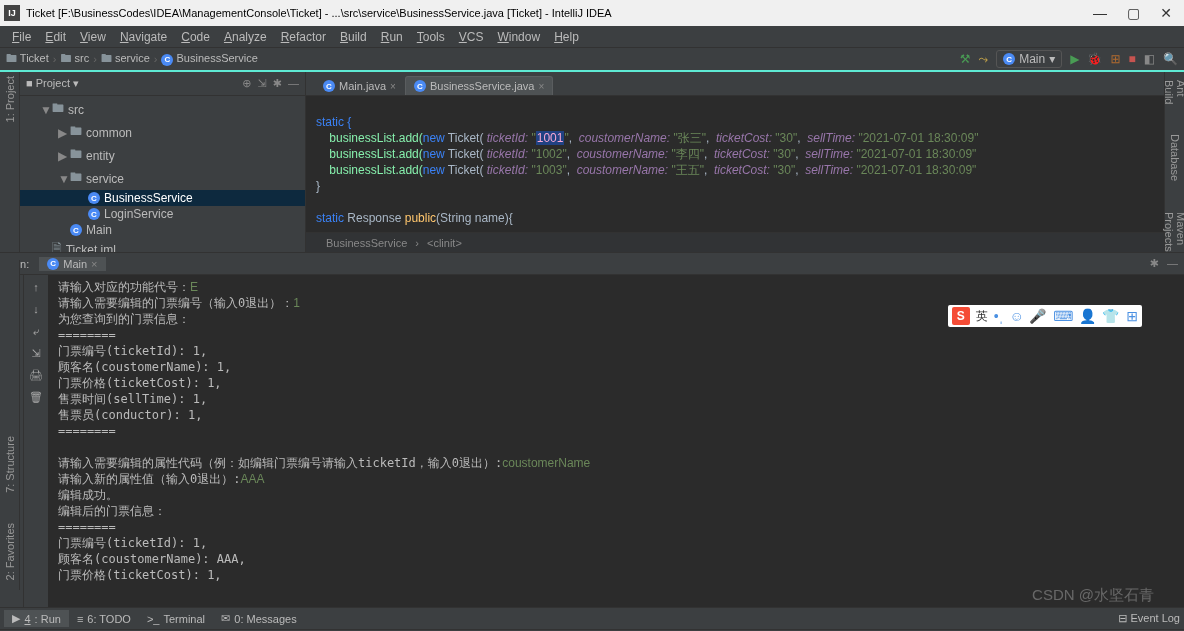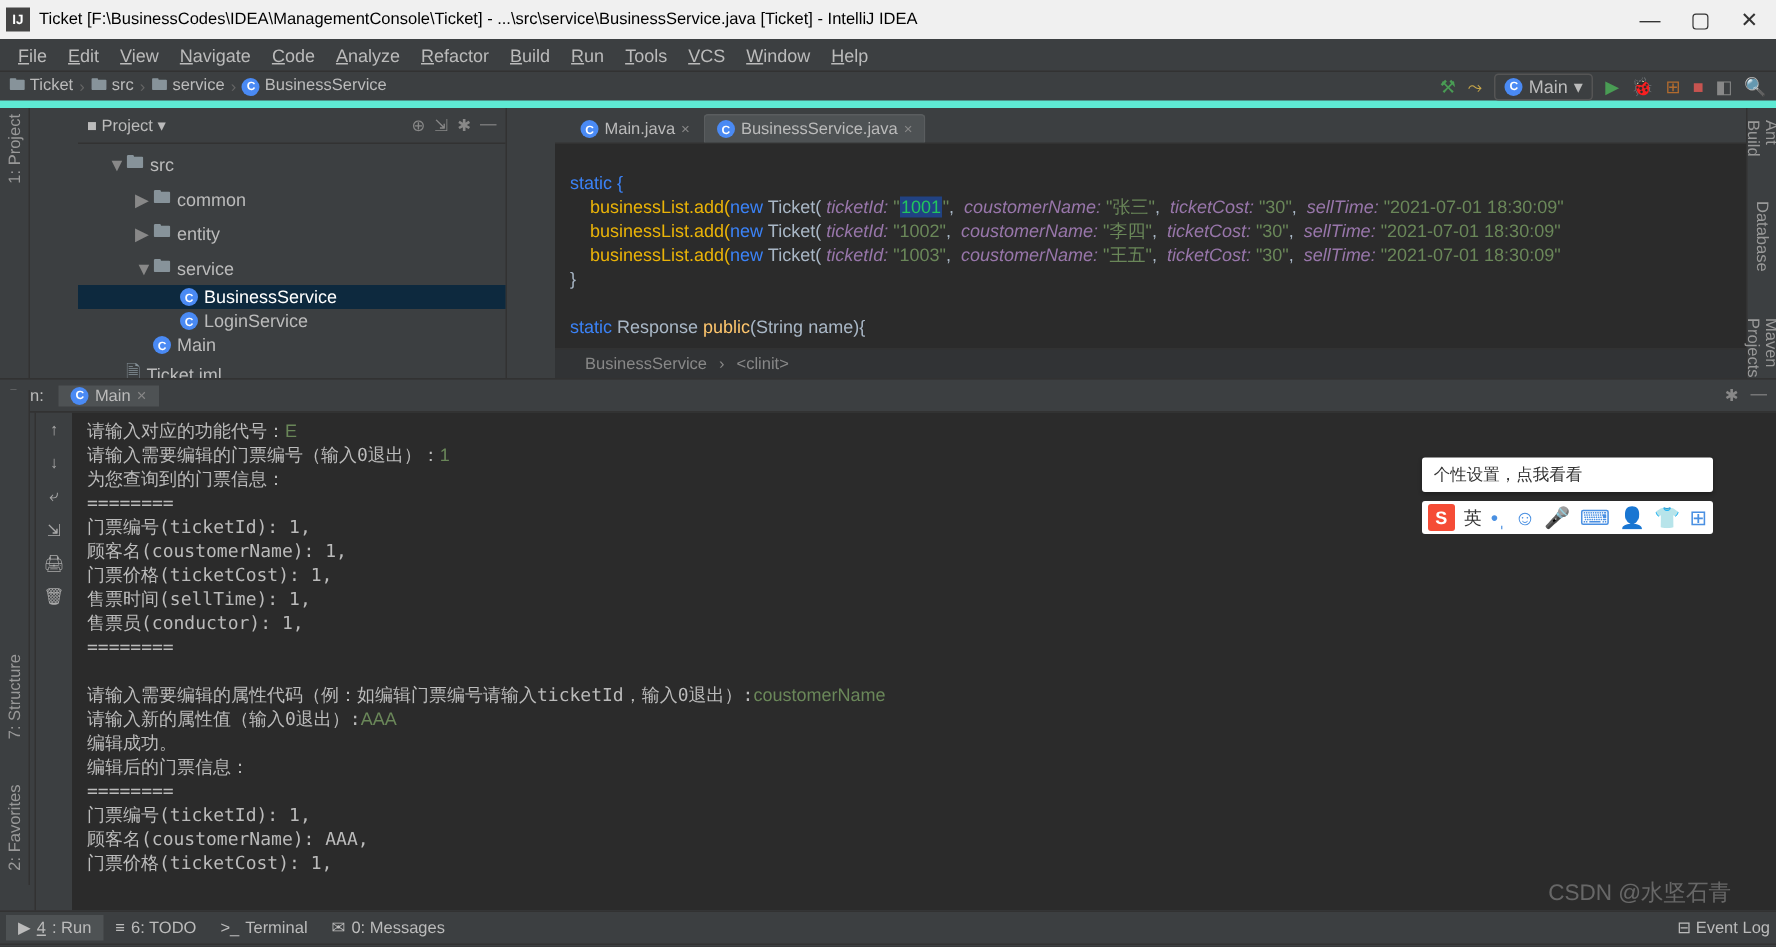--- a/index.html
+++ b/index.html
@@ -3,30 +3,30 @@
 <meta charset="utf-8">
 <style>
 * { margin: 0; padding: 0; box-sizing: border-box; font-family: "Segoe UI", Arial, sans-serif; }
 body { background: #3c3f41; color: #bbbbbb; font-size: 12px; width: 1184px; height: 631px; overflow: hidden; position: relative; }
 .titlebar { background: #f0f0f0; color: #000; height: 26px; display: flex; align-items: center; padding: 0 4px; font-size: 11px; }
 .titlebar .logo { width: 16px; height: 16px; background: #444; margin-right: 6px; display: inline-flex; align-items: center; justify-content: center; color: #fff; font-size: 9px; font-weight: bold; }
 .titlebar .winbtns { margin-left: auto; display: flex; gap: 20px; padding-right: 8px; font-size: 14px; color:#333; }
 .menubar { background: #3c3f41; height: 22px; display: flex; gap: 2px; padding: 0 6px; font-size: 12px; align-items: center; border-bottom: 1px solid #323232; }
 .menubar span { padding: 2px 6px; cursor: pointer; }
 .menubar span u { text-decoration: underline; }
-.navbar { background: #3c3f41; height: 24px; display: flex; align-items: center; padding: 0 6px; border-bottom: 5px solid #5eead4; }
+.navbar { background: #3c3f41; height: 24px; display: flex; align-items: center; padding: 0 6px; border-bottom: 2px solid #5eead4; }
 .navbar .crumb { display: flex; align-items: center; gap: 4px; font-size: 11px; }
 .navbar .crumb .sep { color: #666; }
 .navbar .right { margin-left: auto; display: flex; gap: 8px; align-items: center; }
 .runcfg { border: 1px solid #555; padding: 1px 6px; border-radius: 3px; display:flex; align-items:center; gap:4px; }
 .green { color: #499c54; }
 .red { color: #c75450; }
 .folder-ico { color:#87939a; }
 .class-ico { width:12px;height:12px;border-radius:50%;background:#4a8af4;display:inline-flex;align-items:center;justify-content:center;color:#fff;font-size:8px;font-weight:bold; }
-.main-area { display: flex; height: 180px; gap: 32px; }
+.main-area { display: flex; height: 180px; }
 .left-sidebar { width: 20px; background:#3c3f41; border-right:1px solid #323232; display:flex; flex-direction:column; align-items:center; padding-top:4px; gap:30px; }
 .vtext { writing-mode: vertical-rl; transform: rotate(180deg); font-size:11px; color:#999; }
 .project-panel { width: 286px; background:#3c3f41; border-right:1px solid #323232; display:flex; flex-direction:column; }
 .panel-header { height:24px; display:flex; align-items:center; padding:0 6px; border-bottom:1px solid #323232; font-size:11px; }
 .panel-header .tools { margin-left:auto; display:flex; gap:6px; color:#888; }
 .tree { flex:1; overflow:auto; padding:2px 0; font-size:12px; }
 .tree-item { display:flex; align-items:center; gap:4px; padding:1px 0 1px 8px; cursor:pointer; }
 .tree-item.selected { background:#0d293e; color:#fff; }
 .indent1 { padding-left: 20px; } .indent2 { padding-left: 38px; } .indent3 { padding-left: 56px; }
 .arrow { display:inline-block; width:8px; color:#888; }
@@ -34,22 +34,22 @@
 .tabs { height:24px; display:flex; align-items:flex-end; border-bottom:1px solid #323232; background:#3c3f41; padding-left:8px; }
 .tab { display:flex; align-items:center; gap:4px; padding:3px 8px; font-size:11px; border:1px solid transparent; border-bottom:none; cursor:pointer; }
 .tab.active { background:#4e5254; border-color:#5a5d5f; border-radius:3px 3px 0 0; }
 .tab .close { color:#888; font-size:10px; }
 .code-area { flex:1; display:flex; font-family:"JetBrains Mono","Consolas",monospace; font-size:12px; overflow:hidden; line-height:16px; }
 .gutter { width:40px; background:#313335; color:#606366; text-align:right; padding:2px 6px 2px 0; }
 .code { flex:1; padding:2px 0 2px 10px; white-space:pre; color:#a9b7c6; overflow:hidden; }
 .kw { color:#3b82f6; }
 .str { color:#6a8759; }
 .param { color:#9876aa; font-style: italic; }
-.field { color:#eab308; }
-.hlight { background:#214283; color:#22c55e; padding:0 1px; }
+.field { color:#86efac; }
+.hlight { background:#214283; color:#f9a8d4; padding:0 1px; }
 .crumb-bar { height:20px; display:flex; align-items:center; gap:8px; padding:0 20px; font-size:11px; color:#888; border-top:1px solid #323232; background:#313335; }
 .run-panel { background:#2b2b2b; border-top:1px solid #323232; height: 355px; display:flex; flex-direction:column; }
 .run-header { height:22px; display:flex; align-items:center; padding:0 6px; background:#3c3f41; font-size:11px; border-bottom:1px solid #323232; }
 .run-header .right-tools { margin-left:auto; display:flex; gap:8px; color:#888; }
 .run-body { flex:1; display:flex; overflow:hidden; }
 .run-tool-col { width:24px; background:#3c3f41; display:flex; flex-direction:column; gap:6px; padding:4px 0; align-items:center; border-right:1px solid #323232; }
 .run-tool-col + .run-tool-col { border-right: none; }
 .tool-ic { width:16px; height:16px; display:flex; align-items:center; justify-content:center; font-size:11px; cursor:pointer; color:#aaa; }
 .console { flex:1; font-family:"Consolas",monospace; font-size:12px; padding:4px 10px; white-space:pre; overflow:auto; color:#bbbbbb; line-height:16px; }
 .console .in-green { color:#6a8759; }
@@ -248,21 +248,20 @@
   </div>
 </div>
 
 <div class="status">
   
   
   
 </div>
 
 <div class="ime-popup">
-  <div class="ime-tip">个性设置，点我看看</div>
   <div class="ime-bar">
     <span class="s-logo">S</span>
     <span style="color:#333">英</span>
     <span class="ime-ic">•ˌ</span>
     <span class="ime-ic">☺</span>
     <span class="ime-ic">🎤</span>
     <span class="ime-ic">⌨</span>
     <span class="ime-ic">👤</span>
     <span class="ime-ic">👕</span>
     <span class="ime-ic">⊞</span>

